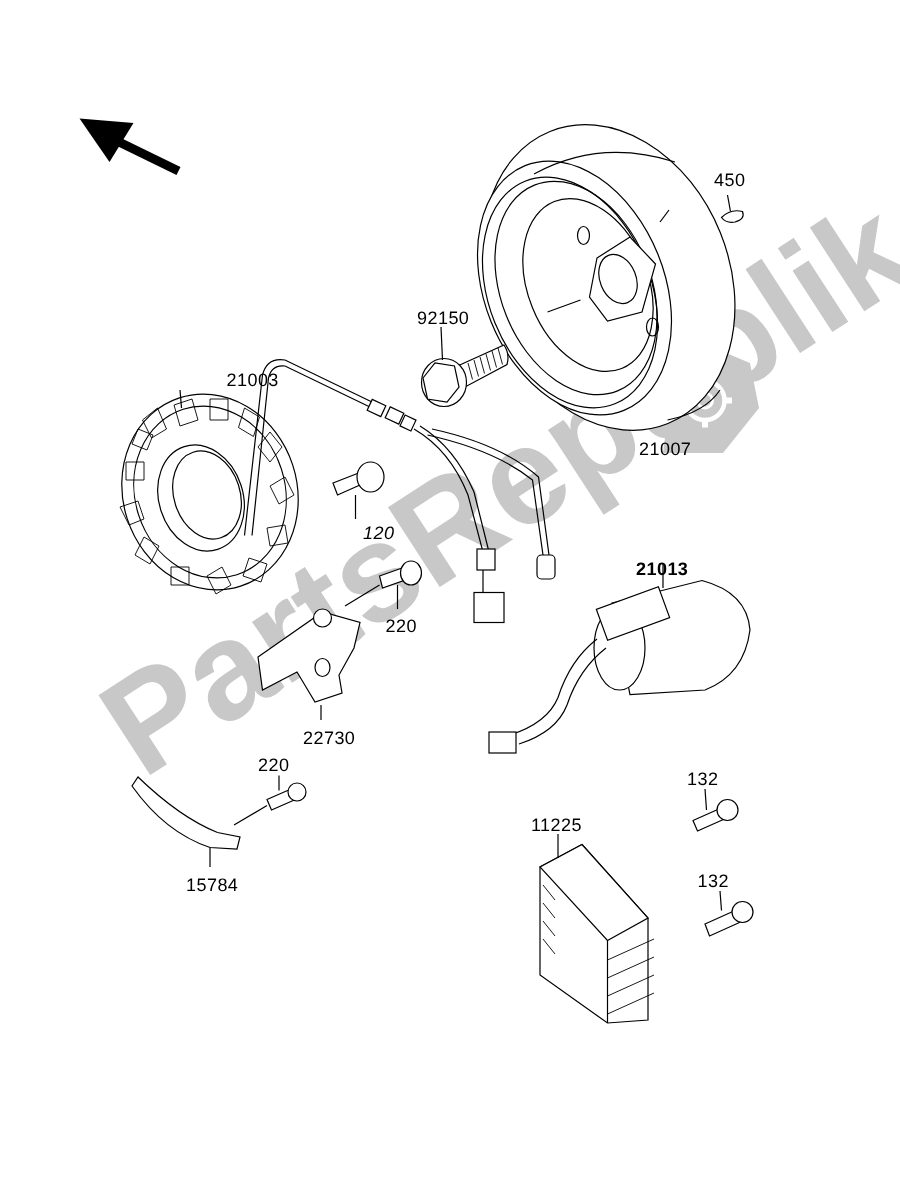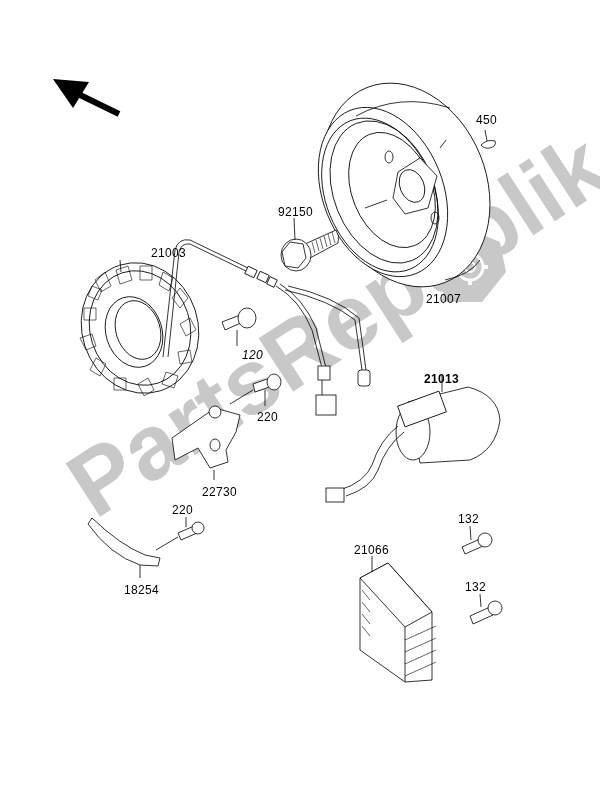--- a/index.html
+++ b/index.html
@@ -188,16 +188,16 @@
 <span class="lbl" style="left:476px;top:113px;">450</span>
 <span class="lbl" style="left:278px;top:205px;">92150</span>
 <span class="lbl" style="left:108px;top:246px;margin-left:43px;">21003</span>
 <span class="lbl" style="left:426px;top:292px;text-align:center;">21007</span>
 <span class="lbl" style="left:242px;top:348px;font-style:italic;">120</span>
 <span class="lbl" style="left:424px;top:372px;font-weight:bold;">21013</span>
 <span class="lbl" style="left:257px;top:410px;">220</span>
 <span class="lbl" style="left:202px;top:485px;">22730</span>
 <span class="lbl" style="left:172px;top:503px;">220</span>
 <span class="lbl" style="left:458px;top:512px;">132</span>
-<span class="lbl" style="left:354px;top:543px;">21066</span>
-<span class="lbl" style="left:124px;top:583px;">18254</span>
+<span class="lbl" style="left:354px;top:543px;">11225</span>
+<span class="lbl" style="left:124px;top:583px;">15784</span>
 <span class="lbl" style="left:465px;top:580px;">132</span>
 </div>
 
 </body></html>

